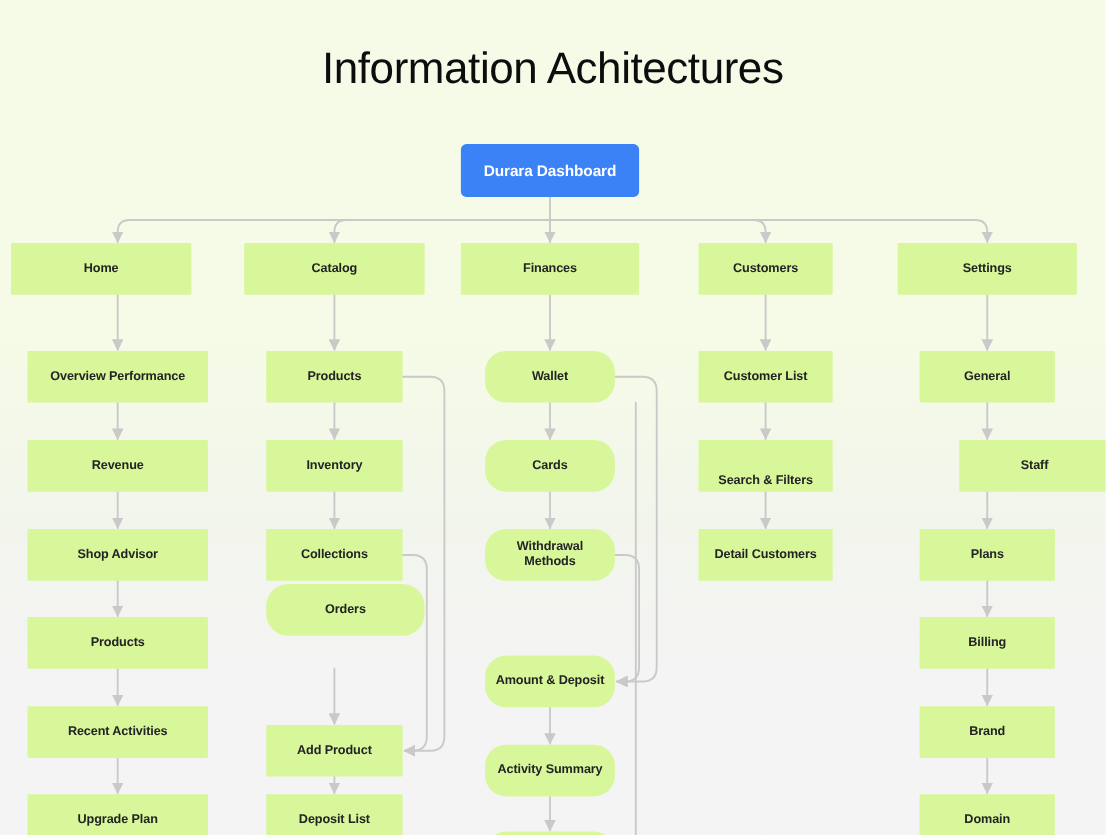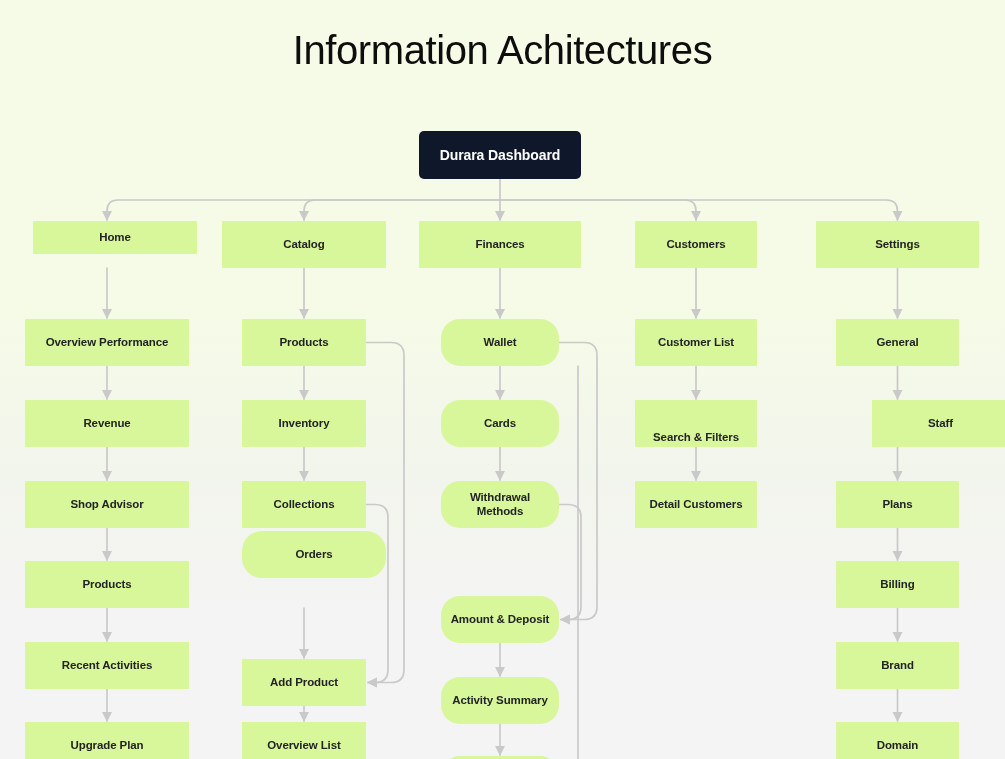--- a/index.html
+++ b/index.html
@@ -22,21 +22,21 @@
   #edges {
     position: absolute;
     left: 0; top: 0;
     width: 1005px;
     height: 759px;
     pointer-events: none;
   }
   .page-title {
     position: absolute;
     left: 0;
-    top: 28px;
+    top: 40px;
     width: 1005px;
     text-align: center;
     font-size: 40px;
     font-weight: 400;
     letter-spacing: -0.4px;
     color: #0d0d0d;
   }
   .node {
     position: absolute;
     display: flex;
@@ -44,21 +44,21 @@
     justify-content: center;
     text-align: center;
     font-size: 11.5px;
     font-weight: bold;
     letter-spacing: -0.1px;
     color: #232323;
     padding: 2px 6px;
     line-height: 1.2;
   }
   .node.root {
-    background: #0f172a;
+    background: #3b82f6;
     color: #ffffff;
     font-size: 14px;
     border-radius: 5px;
   }
   .node.leafgreen {
     background: #d8f79b;
   }
   .node.rounded {
     border-radius: 19px;
   }
@@ -114,21 +114,21 @@
       <path d="M 366 504.5 L 375 504.5 Q 388 504.5 388 517.5 L 388 669.5 Q 388 682.5 375 682.5 L 368 682.5" fill="none" stroke="#c9c9c9" stroke-width="1.7" stroke-linecap="round" marker-end="url(#ah)"></path>
       <path d="M 559 342.5 L 584 342.5 Q 597 342.5 597 355.5 L 597 606.5 Q 597 619.5 584 619.5 L 561 619.5" fill="none" stroke="#c9c9c9" stroke-width="1.7" stroke-linecap="round" marker-end="url(#ah)"></path>
       <path d="M 559 504.5 L 568 504.5 Q 581 504.5 581 517.5 L 581 606.5 Q 581 619.5 568 619.5 L 561 619.5" fill="none" stroke="#c9c9c9" stroke-width="1.7" stroke-linecap="round" marker-end="url(#ah)"></path>
       <path d="M 578 366 L 578 759" fill="none" stroke="#c9c9c9" stroke-width="1.7" stroke-linecap="round"></path>
     </svg>
 
   <div id="nodes">
       <div class="node root" style="left: 419px; top: 131px; width: 162px; height: 48px;">
         <span>Durara Dashboard</span>
       </div>
-      <div class="node leafgreen sq" style="left: 33px; top: 221px; width: 164px; height: 33px;">
+      <div class="node leafgreen sq" style="left: 10px; top: 221px; width: 164px; height: 47px;">
         <span>Home</span>
       </div>
       <div class="node leafgreen sq" style="left: 25px; top: 319px; width: 164px; height: 47px;">
         <span>Overview Performance</span>
       </div>
       <div class="node leafgreen sq" style="left: 25px; top: 400px; width: 164px; height: 47px;">
         <span>Revenue</span>
       </div>
       <div class="node leafgreen sq" style="left: 25px; top: 481px; width: 164px; height: 47px;">
         <span>Shop Advisor</span>
@@ -154,21 +154,21 @@
       <div class="node leafgreen sq" style="left: 242px; top: 481px; width: 124px; height: 47px;">
         <span>Collections</span>
       </div>
       <div class="node leafgreen sq" style="left: 242px; top: 531px; width: 144px; height: 47px; border-radius: 20px;">
         <span>Orders</span>
       </div>
       <div class="node leafgreen sq" style="left: 242px; top: 659px; width: 124px; height: 47px;">
         <span>Add Product</span>
       </div>
       <div class="node leafgreen sq" style="left: 242px; top: 722px; width: 124px; height: 47px;">
-        <span>Overview List</span>
+        <span>Deposit List</span>
       </div>
       <div class="node leafgreen sq" style="left: 419px; top: 221px; width: 162px; height: 47px;">
         <span>Finances</span>
       </div>
       <div class="node leafgreen rounded" style="left: 441px; top: 319px; width: 118px; height: 47px;">
         <span>Wallet</span>
       </div>
       <div class="node leafgreen rounded" style="left: 441px; top: 400px; width: 118px; height: 47px;">
         <span>Cards</span>
       </div>

